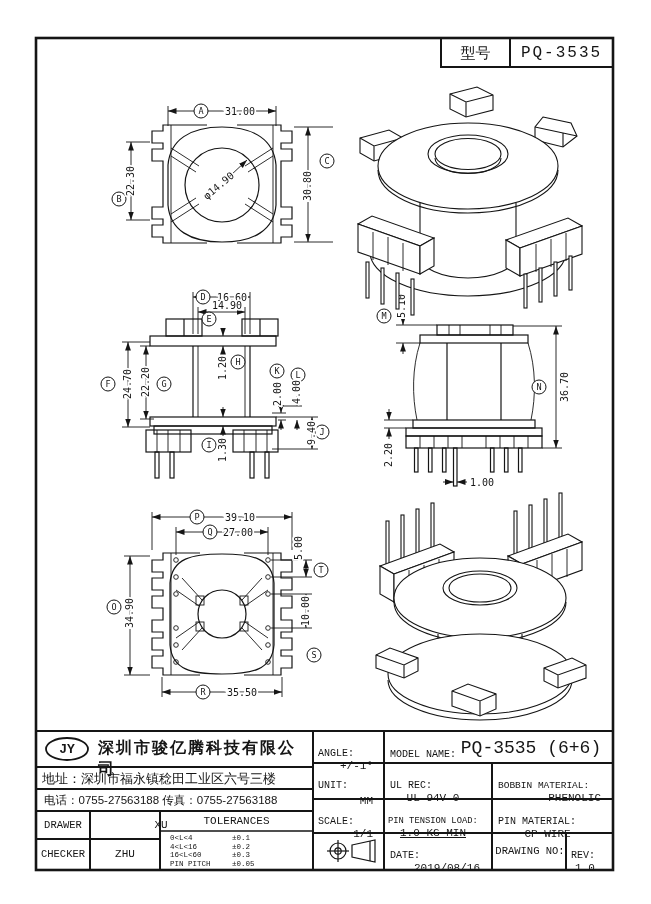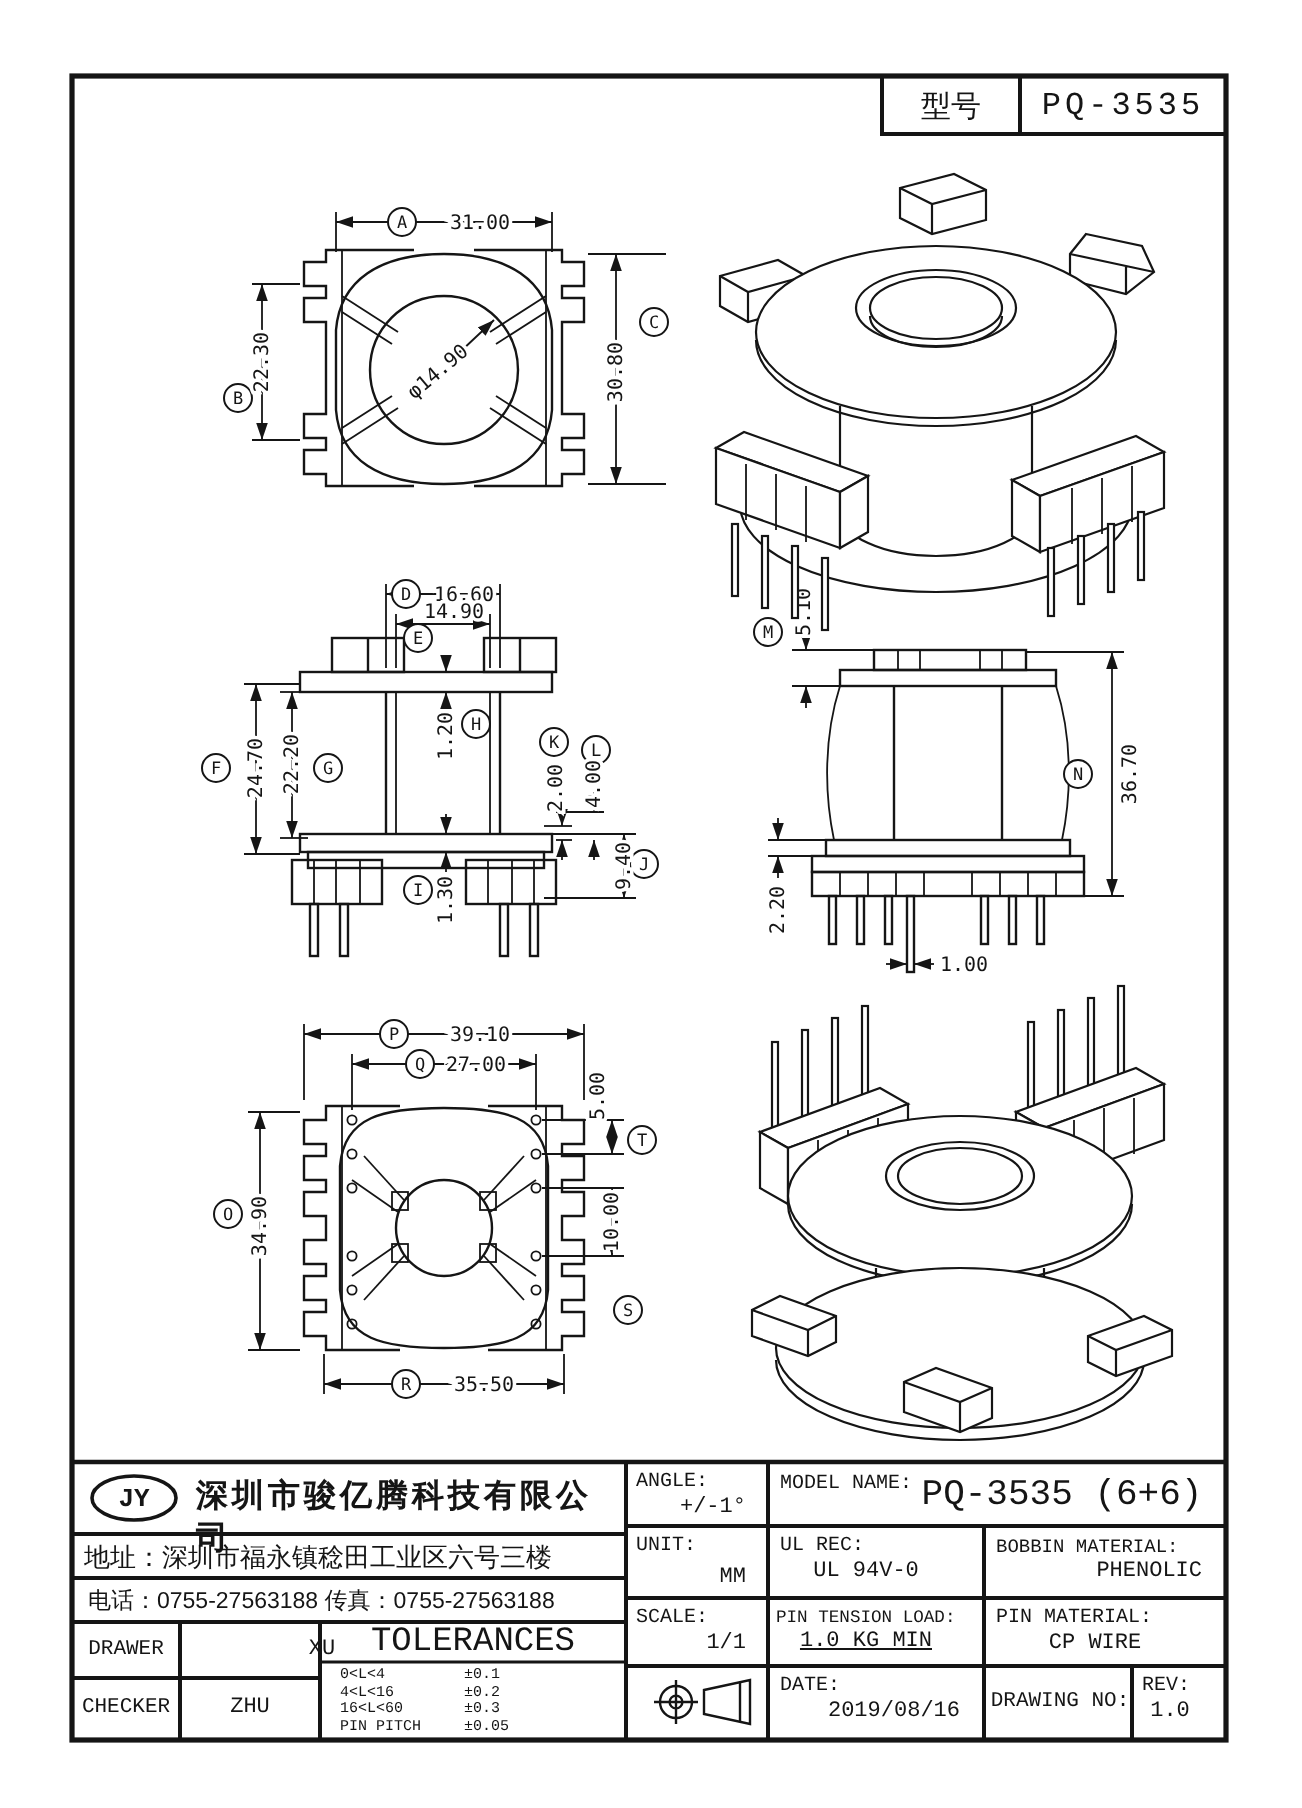--- a/index.html
+++ b/index.html
@@ -4,21 +4,21 @@
 <style>
   html,body{margin:0;padding:0;background:#f3f3f3;}
   #page{position:relative;width:651px;height:904px;background:#fff;overflow:hidden;
         font-family:"Liberation Sans",sans-serif;color:#151515;}
   .abs{position:absolute;}
   svg text{user-select:none;}
   .t{font:10px "DejaVu Sans Mono",monospace;fill:#151515;stroke:#fff;stroke-width:3.5;paint-order:stroke;}
   .tl{font:8.5px "DejaVu Sans Mono",monospace;fill:#151515;stroke:none;}
   .mono{font-family:"Liberation Mono",monospace;}
   .cjk{font-family:"Liberation Sans",sans-serif;}
-  .cell-label{font:10px "Liberation Mono",monospace;text-align:left;padding:4px 0 0 4px;}
+  .cell-label{font:10px "Liberation Mono",monospace;text-align:left;padding:16px 0 0 4px;}
   .cell-value{font:11px "Liberation Mono",monospace;text-align:right;padding:1px 10px 0 0;}
   .center{display:flex;align-items:center;justify-content:center;}
   .tolrow{display:flex;font:7.5px "Liberation Mono",monospace;height:8.5px;line-height:8.5px;align-items:center;}
   .tolrow .rng{width:62px;}
 </style>
 </head>
 <body>
 <div id="page">
 
 <svg class="abs" style="left:0;top:0" width="651" height="904" viewBox="0 0 651 904">
@@ -386,21 +386,21 @@
 <div class="abs mono" style="left:48px;top:742px;width:38px;text-align:center;font-size:13px;font-weight:bold;">JY</div>
 <div class="abs cjk" style="left:42px;top:770px;width:268px;font-size:13px;">地址：深圳市福永镇稔田工业区六号三楼</div>
 <div class="abs cjk" style="left:98px;top:738px;width:212px;font-size:16px;letter-spacing:2px;font-weight:bold;">深圳市骏亿腾科技有限公司</div>
 <div class="abs cjk" style="left:44px;top:793px;width:268px;font-size:11.5px;">电话：0755-27563188 传真：0755-27563188</div>
 
 <div class="abs mono center" style="left:36px;top:811px;width:54px;height:28px;font-size:10.5px;">DRAWER</div>
 <div class="abs mono center" style="left:90px;top:811px;width:70px;height:28px;font-size:11px;padding-left:36px;">XU</div>
 <div class="abs mono center" style="left:36px;top:839px;width:54px;height:29px;font-size:10.5px;">CHECKER</div>
 <div class="abs mono center" style="left:90px;top:839px;width:70px;height:29px;font-size:11px;">ZHU</div>
 
-<div class="abs mono center" style="left:160px;top:812px;width:153px;height:18px;font-size:17px;">TOLERANCES</div>
+<div class="abs mono center" style="left:160px;top:812px;width:153px;height:18px;font-size:11px;">TOLERANCES</div>
 <div class="abs" style="left:170px;top:834px;width:118px;">
   <div class="tolrow">
     <span class="rng">0&lt;L&lt;4</span>
     <span>±0.1</span>
   </div>
   <div class="tolrow">
     <span class="rng">4&lt;L&lt;16</span>
     <span>±0.2</span>
   </div>
   <div class="tolrow">

